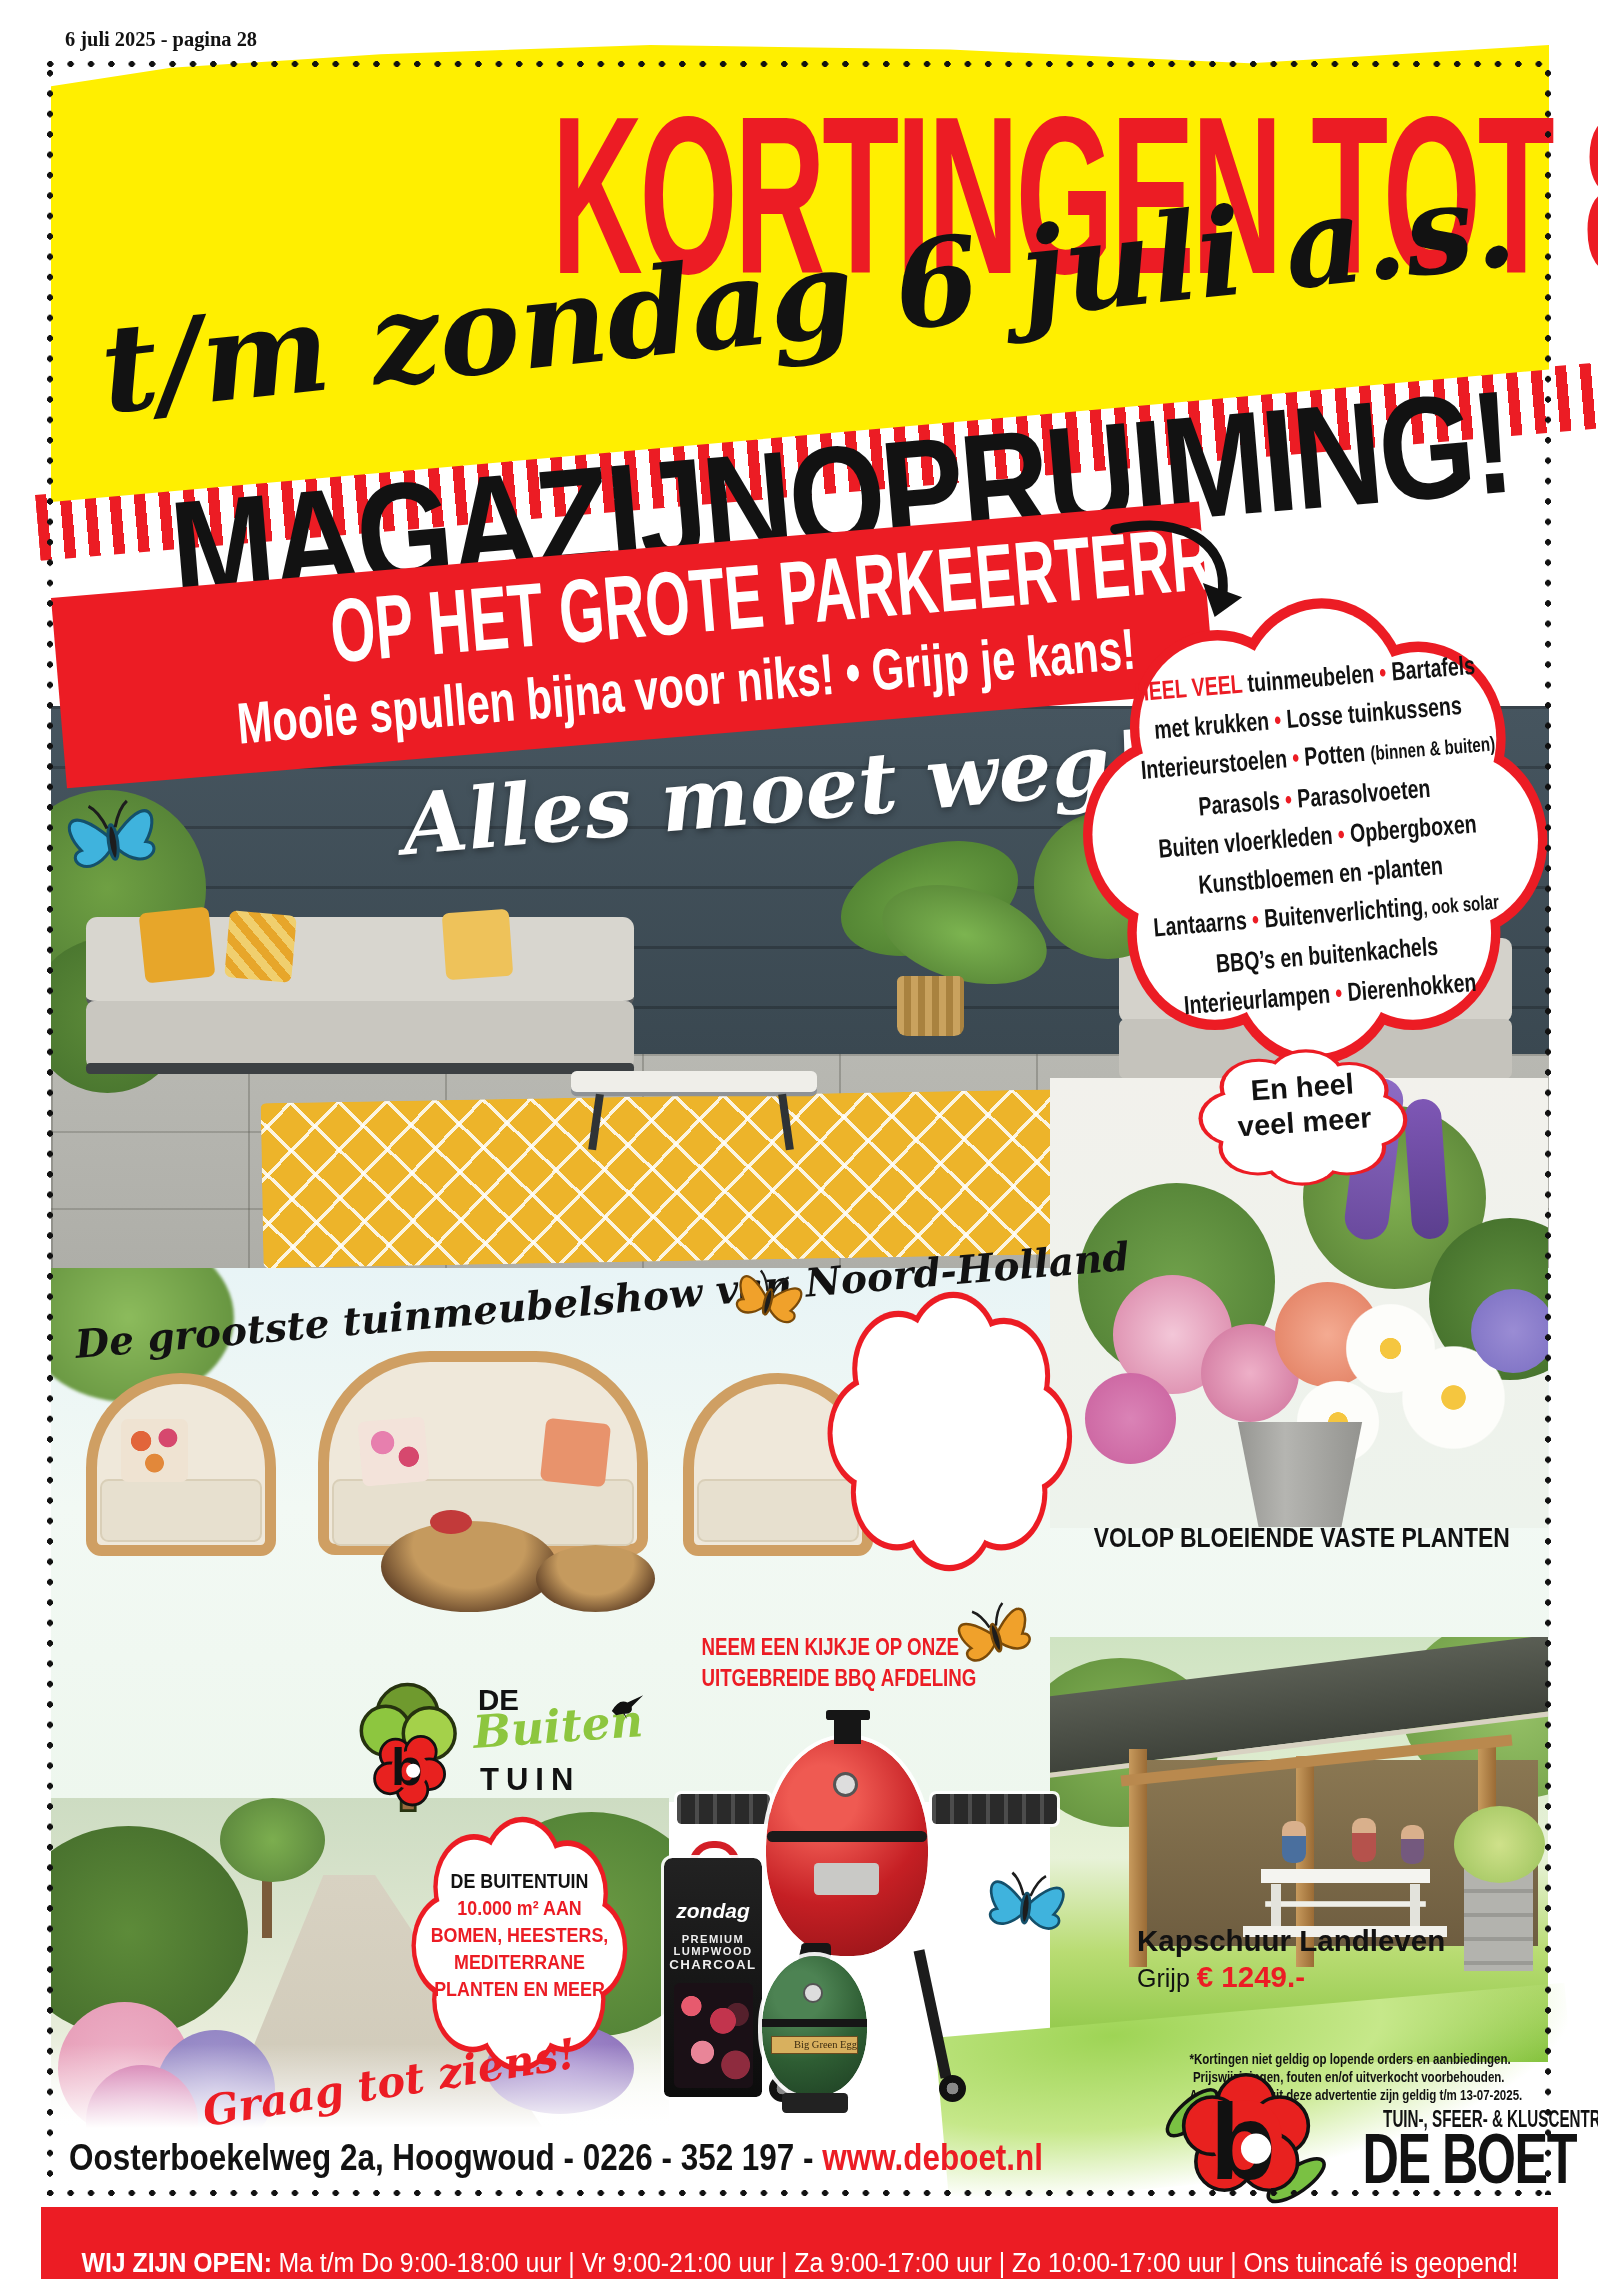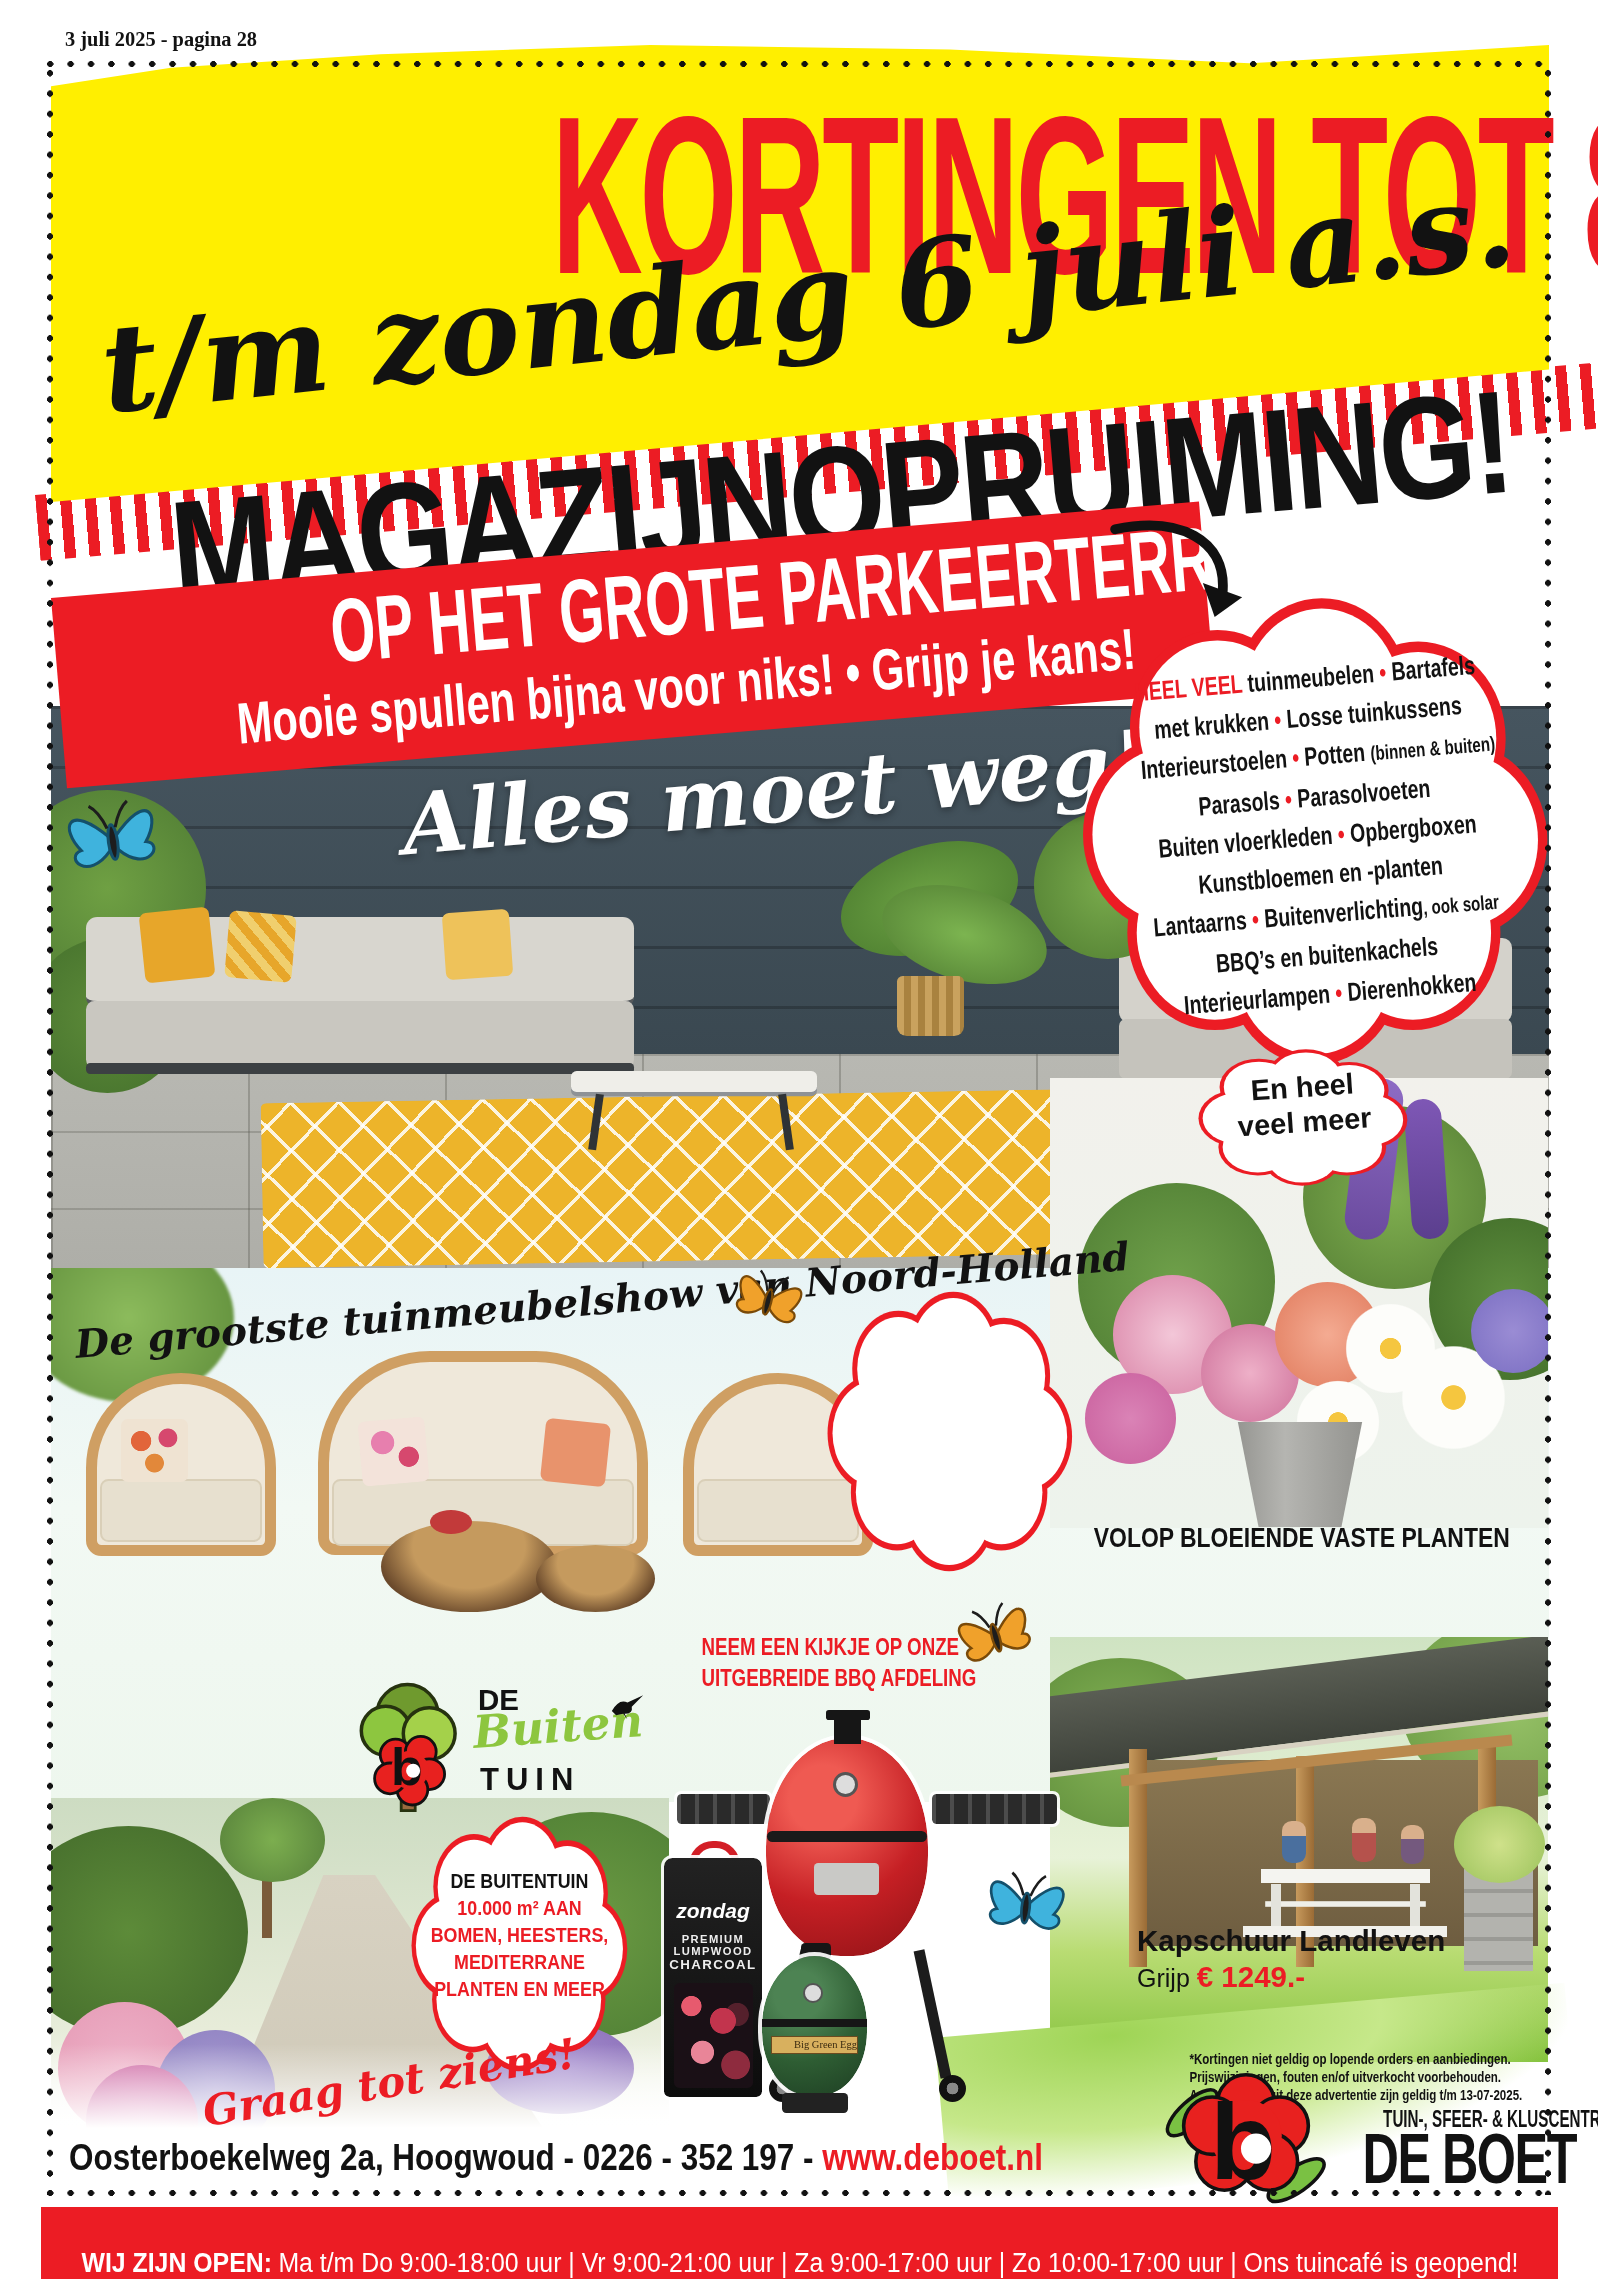--- a/index.html
+++ b/index.html
@@ -119,21 +119,21 @@
   .garden:after{content:"";position:absolute;left:0;bottom:0;width:100%;height:84px;background:linear-gradient(transparent,#fff)}
 
   .swoosh{left:941px;top:2010px;width:632px;height:169px;z-index:9;transform:rotate(-5deg);
     background:radial-gradient(ellipse at 28% 8%,#9ed455 0%,#c6e88a 42%,rgba(255,255,255,0) 72%)}
 
   
   .bye-script{left:179px;top:2058px;width:421px;z-index:45;transform:rotate(-9deg);color:var(--red);text-align:center;
     font-family:"DejaVu Serif",serif;font-style:italic;font-weight:bold;font-size:42px;white-space:nowrap}
   .address{left:69px;top:2137px;width:1124px;z-index:45;font-weight:bold;font-size:37px;white-space:nowrap}
   .address .sqz{transform:scaleX(.85);transform-origin:left}
-  .disclaimer{left:1145px;top:2050px;width:404px;z-index:45;text-align:left;font-weight:bold;font-size:14.8px;line-height:18px}
+  .disclaimer{left:1145px;top:2050px;width:404px;z-index:45;text-align:right;font-weight:bold;font-size:14.8px;line-height:18px}
   .disclaimer .rich-line{transform:scaleX(.78)}
   .brand-tag{left:1321px;top:2106px;width:232px;z-index:46;text-align:center;font-weight:bold;font-size:23px}
   .brand-tag .sqz{transform:scaleX(.66)}
   .brand-name{left:1321px;top:2123px;width:232px;z-index:46;text-align:center;font-weight:bold;font-size:70px;line-height:73px}
   .brand-name .sqz{transform:scaleX(.72);letter-spacing:-2.1px}
   .hoursbar{left:41px;top:2207px;width:1517px;height:72px;z-index:47;background:var(--red);display:flex;align-items:flex-end;justify-content:center;color:#fff;font-size:27px;white-space:nowrap}
   .hoursbar .sqz{transform:scaleX(.92)}
   .hoursbar b{font-weight:bold;margin-right:7px}
 </style>
 </head>
@@ -169,21 +169,21 @@
       </g>
       <g id="bfly">
         <path d="M48,50 C10,8 0,34 18,58 C0,62 20,90 46,62 Z"></path>
         <path d="M52,50 C90,8 100,34 82,58 C100,62 80,90 54,62 Z"></path>
         <ellipse cx="50" cy="54" rx="4.5" ry="17" fill="#1d1d1d"></ellipse>
         <path d="M46,40 Q40,22 31,16 M54,40 Q60,22 69,16" stroke="#1d1d1d" stroke-width="3" fill="none"></path>
       </g>
     </defs>
   </svg>
 
-  <div class="abs dateline">3 juli 2025 - pagina 28</div>
+  <div class="abs dateline">6 juli 2025 - pagina 28</div>
 
   <div class="abs yellow"></div>
   <div class="abs stripes"></div>
   <div class="abs headline"><span class="sqz">KORTINGEN TOT 80%</span></div>
   <div class="abs date-script">t/m zondag 6 juli a.s.</div>
   <div class="abs clearance"><span class="sqz">MAGAZIJNOPRUIMING!</span></div>
 
   <div class="abs red-banner">
     <div class="loc-line"><span class="sqz">OP HET GROTE PARKEERTERREIN</span></div>
     <div class="tag-line"><span class="sqz">Mooie spullen bijna voor niks! • Grijp je kans!</span></div>

